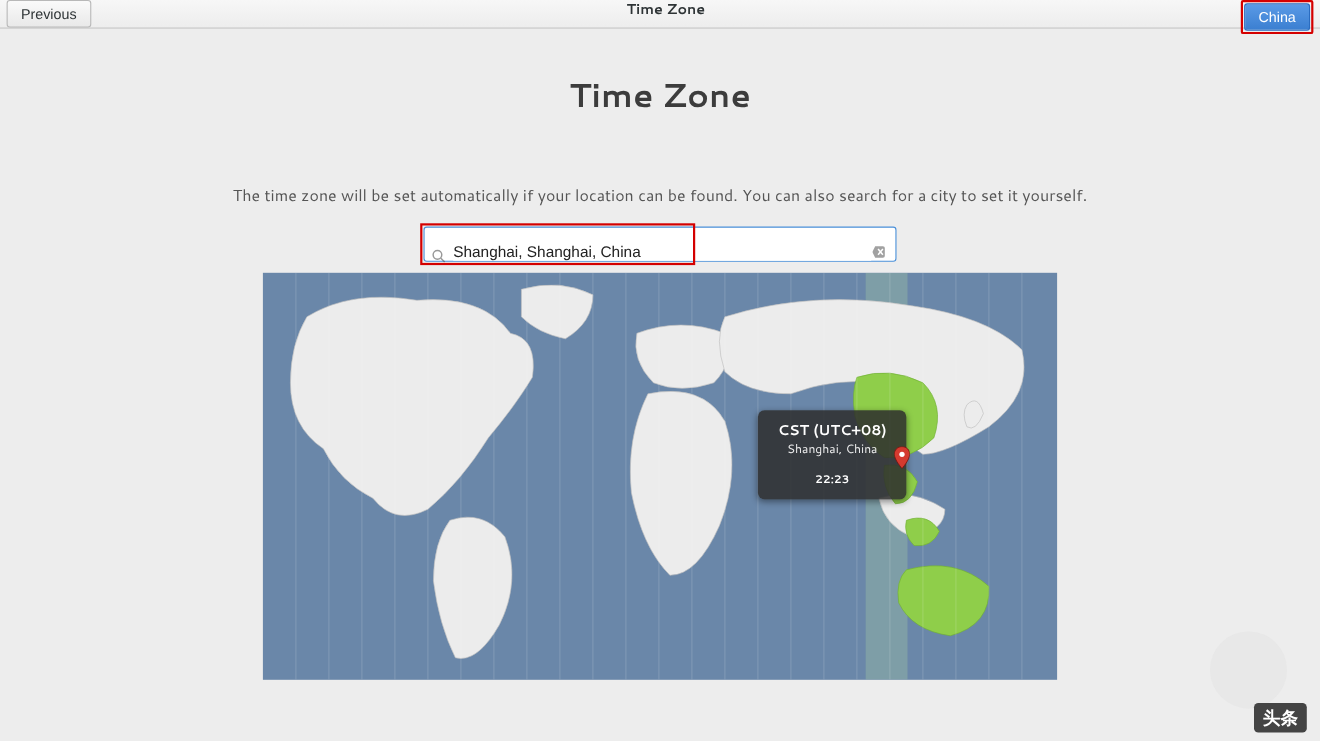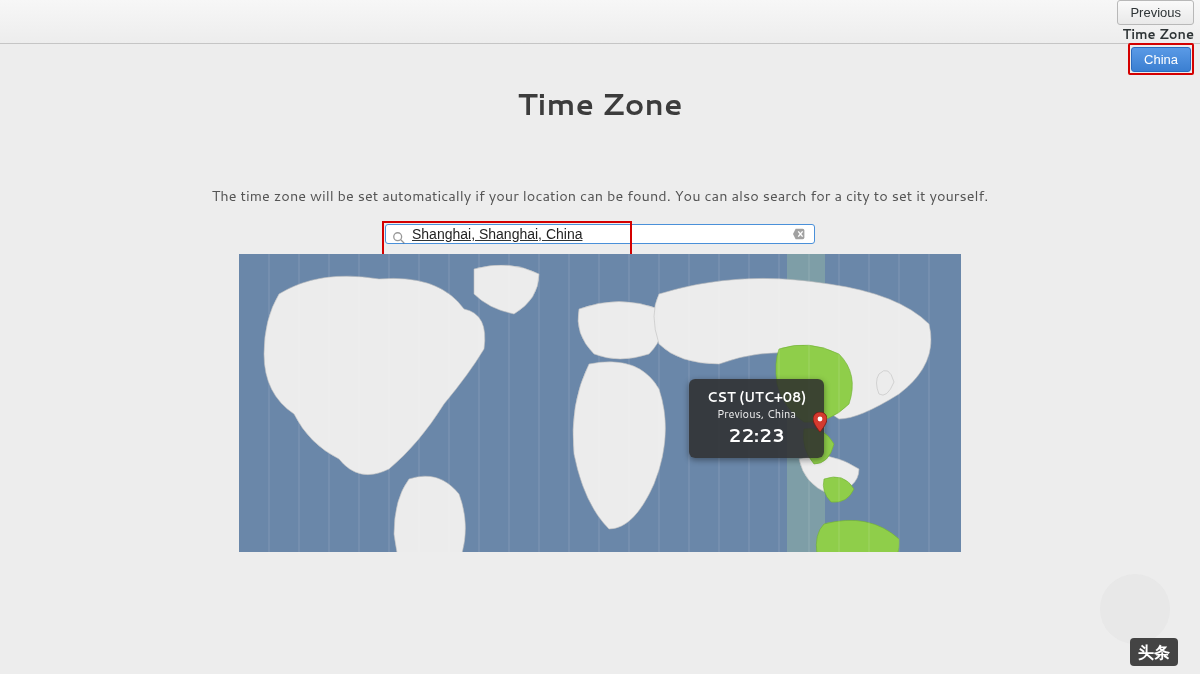--- a/index.html
+++ b/index.html
@@ -1,27 +1,26 @@
 <!DOCTYPE html>
 <html><head>
 <meta charset="utf-8">
 <style>
   * { box-sizing: border-box; margin: 0; padding: 0; }
   html, body { width: 1200px; height: 674px; overflow: hidden; font-family: Cantarell, "Segoe UI", Arial, sans-serif; }
   body { background: #ededed; color: #2e3436; }
 
   
   .header {
-    height: 44px;
+    height: 26px;
     background: linear-gradient(#f7f7f7,#ededed);
     border-bottom: 1px solid #c5c5c5;
     display: flex;
-    align-items: flex-end;
+    align-items: flex-start;
     padding: 0 6px;
-    flex-direction: column;
   }
   .hdr-btn {
     font-size: 13px;
     padding: 4px 12px;
     border: 1px solid #b8b8b8;
     border-radius: 3px;
     background: linear-gradient(#fafafa,#e9e9e9);
     color: #2e3436;
     cursor: pointer;
   }
@@ -58,27 +57,26 @@
   }
 
   
   .search-wrap {
     width: 430px;
     margin: 18px auto 0;
     position: relative;
   }
   .search-box {
     display: flex;
-    align-items: center;
+    align-items: flex-end;
     border: 1px solid #4a90d9;
     border-radius: 3px;
     background: #fff;
-    height: 20px;
+    height: 32px;
     padding: 0 6px;
-    text-decoration: underline;
   }
   .search-icon {
     width: 14px; height: 14px; margin-right: 6px; opacity: .6;
   }
   .search-box input {
     flex: 1;
     border: none;
     outline: none;
     font-size: 14px;
     color: #222;
@@ -94,21 +92,21 @@
     position: absolute;
     top: -3px; left: -3px;
     width: 250px; height: 38px;
     border: 2px solid #d40000;
     pointer-events: none;
   }
 
   
   .map {
     width: 722px;
-    height: 298px;
+    height: 370px;
     margin: 10px auto 0;
     position: relative;
     background: #6a87a9;
     overflow: hidden;
   }
 
   
   .tz-popover {
     position: absolute;
     left: 450px; top: 125px;
@@ -116,32 +114,32 @@
     color: #fff;
     border-radius: 6px;
     padding: 10px 18px;
     text-align: center;
     font-size: 12px;
     line-height: 1.35;
     box-shadow: 0 2px 6px rgba(0,0,0,.4);
   }
   .tz-popover .tz-name { font-weight: bold; font-size: 13px; }
   .tz-popover .tz-loc  { font-size: 11px; opacity: .9; }
-  .tz-popover .tz-time { font-weight: bold; font-size: 18px; margin-top: 2px; }
+  .tz-popover .tz-time { font-weight: bold; font-size: 10px; margin-top: 15px; }
 
   .pin {
     position: absolute;
     left: 574px; top: 158px;
     width: 14px; height: 20px;
   }
 
   
   .watermark {
     position: absolute;
-    right: 22px; bottom: 8px;
+    right: 12px; bottom: 8px;
     color: #333;
     font-size: 20px;
     font-weight: bold;
     display: flex;
     align-items: center;
     gap: 6px;
   }
   .wm-badge {
     background: #444; color: #fff;
     border-radius: 4px;
@@ -248,21 +246,21 @@
       <line x1="570" y1="0" x2="570" y2="370"></line>
         <line x1="600" y1="0" x2="600" y2="370"></line>
       <line x1="630" y1="0" x2="630" y2="370"></line>
         <line x1="660" y1="0" x2="660" y2="370"></line>
       <line x1="690" y1="0" x2="690" y2="370"></line>
     </g>
   </svg>
 
   <div class="tz-popover">
     <div class="tz-name">CST (UTC+08)</div>
-    <div class="tz-loc">Previous, China</div>
+    <div class="tz-loc">Shanghai, China</div>
     <div class="tz-time">22:23</div>
   </div>
 
   <span class="pin">
     <svg viewBox="0 0 14 20">
       <path d="M7 0 C3 0 0 3 0 7 C0 12 7 20 7 20 C7 20 14 12 14 7 C14 3 11 0 7 0 Z" fill="#d43a2f" stroke="#7a1510" stroke-width="0.8"></path>
       <circle cx="7" cy="7" r="2.4" fill="#fff"></circle>
     </svg>
   </span>
 </div>

